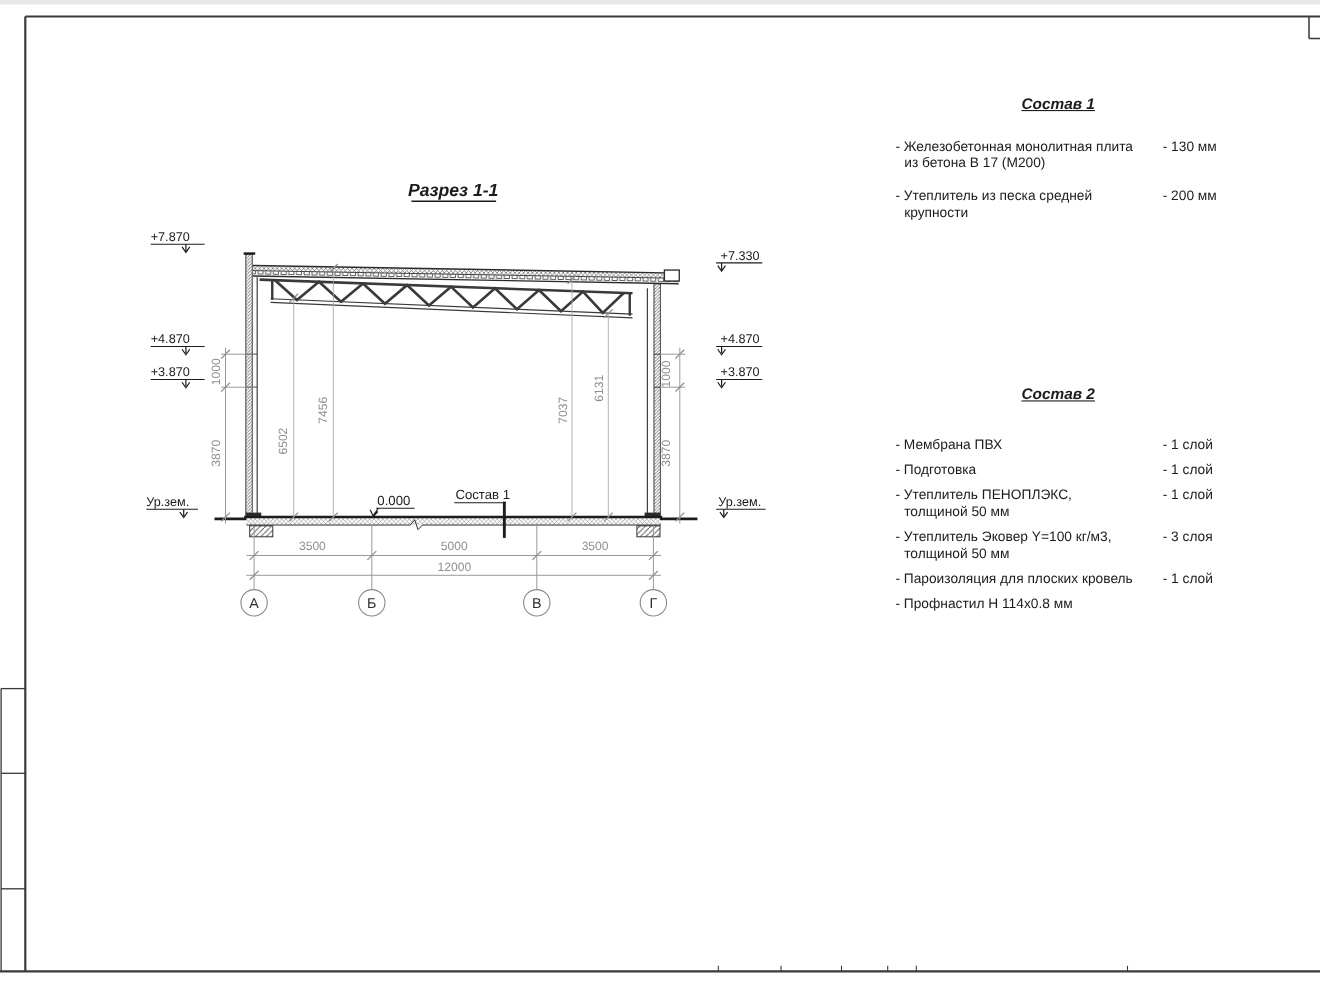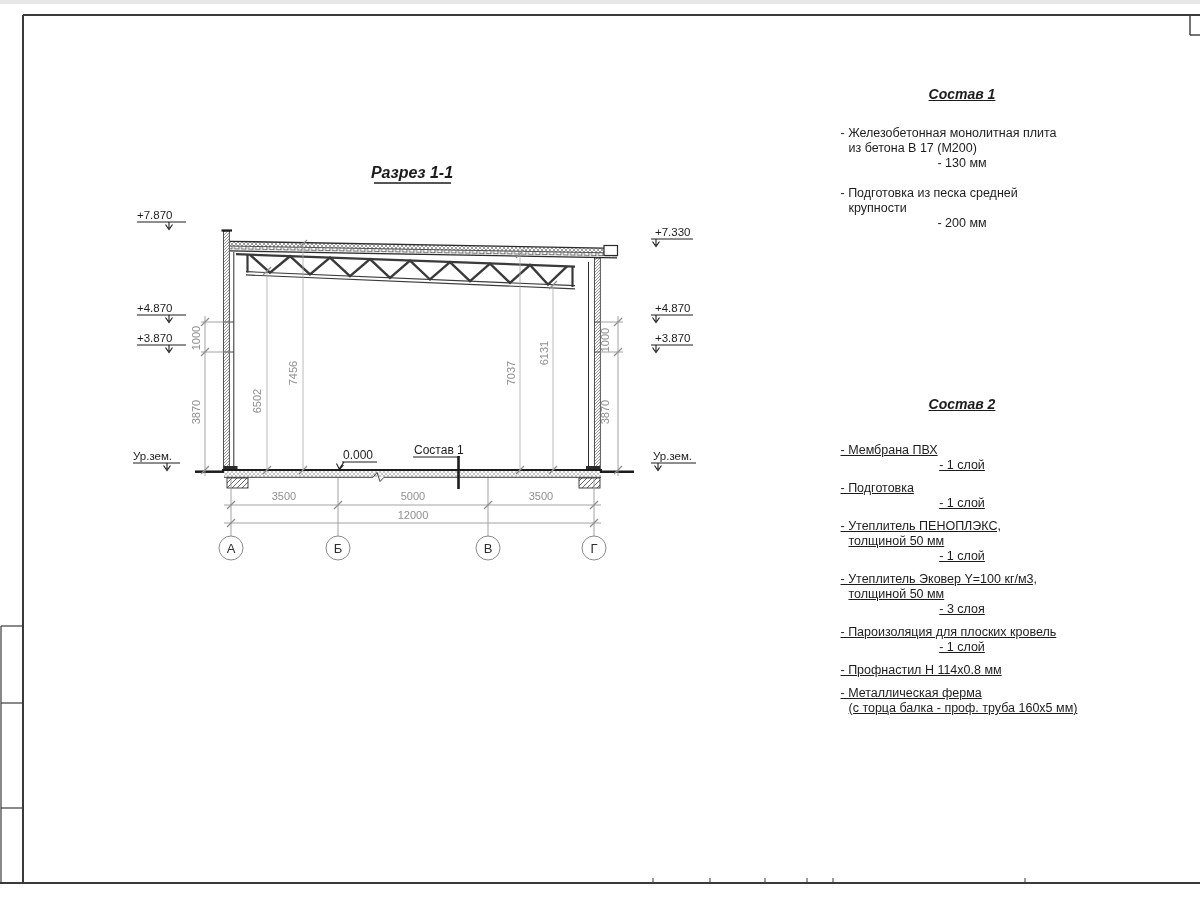--- a/index.html
+++ b/index.html
@@ -3,28 +3,28 @@
 <meta charset="utf-8">
 <style>
   * { margin:0; padding:0; box-sizing:border-box; }
   html,body { width:1200px; height:900px; background:#fff; font-family:"Liberation Sans", sans-serif; }
   #sheet { position:relative; width:1200px; height:900px; background:#fff; overflow:hidden; }
   #drawing-svg { position:absolute; left:0; top:0; }
 
   
   .mat-list { position:absolute; width:296px; color:#1c1c1c; }
   #sostav1-list { left:814px; top:86px; }
-  #sostav2-list { left:814px; top:350px;margin-top:46px; }
+  #sostav2-list { left:814px; top:350px; }
   .mat-title { text-align:center; font-size:14px; font-weight:bold; font-style:italic;
                text-decoration:underline; color:#1c1c1c; }
   #sostav1-list .mat-items { margin-top:24px; }
   #sostav2-list .mat-items { margin-top:31px; }
-  .mat-item { display:flex; align-items:center; font-size:12.5px; line-height:15px;flex-direction:column; }
+  .mat-item { display:flex; align-items:flex-start; font-size:12.5px; line-height:15px; }
   #sostav1-list .mat-item { margin-bottom:15px; }
-  #sostav2-list .mat-item { margin-bottom:8px;text-decoration:underline; }
+  #sostav2-list .mat-item { margin-bottom:8px; }
   .mat-label { width:243px; flex:none; }
   .mat-line2 { padding-left:8px; }
   .mat-line2:empty { display:none; }
   .mat-value { flex:none; white-space:nowrap; }
   .mat-value:empty { display:none; }
 
   svg text { fill:#1c1c1c; }
   .dimtxt { fill:#8f8f8f; font-size:11px; }
   .dimtxt-b { fill:#8f8f8f; font-size:11px; }
   .elevtxt { fill:#1c1c1c; font-size:11.5px; }
@@ -256,21 +256,21 @@
   <div class="mat-items">
     <div class="mat-item">
       <div class="mat-label">
         <div>- Железобетонная  монолитная плита</div>
         <div class="mat-line2">из бетона В 17 (М200)</div>
       </div>
       <div class="mat-value">- 130 мм</div>
     </div>
     <div class="mat-item">
       <div class="mat-label">
-        <div>- Подготовка из песка средней</div>
+        <div>- Утеплитель из песка средней</div>
         <div class="mat-line2">крупности</div>
       </div>
       <div class="mat-value">- 200 мм</div>
     </div>
   </div>
 </div>
 
 <div class="mat-list" id="sostav2-list">
   <div class="mat-title">Состав 2</div>
   <div class="mat-items">
@@ -309,23 +309,16 @@
       </div>
       <div class="mat-value">- 1 слой</div>
     </div>
     <div class="mat-item">
       <div class="mat-label">
         <div>- Профнастил Н 114x0.8 мм</div>
 
       </div>
 
     </div>
-    <div class="mat-item">
-      <div class="mat-label">
-        <div>- Металлическая ферма</div>
-        <div class="mat-line2">(с торца балка - проф. труба 160x5 мм)</div>
-      </div>
-
-    </div>
   </div>
 </div>
 
 </div>
 
 </body></html>

